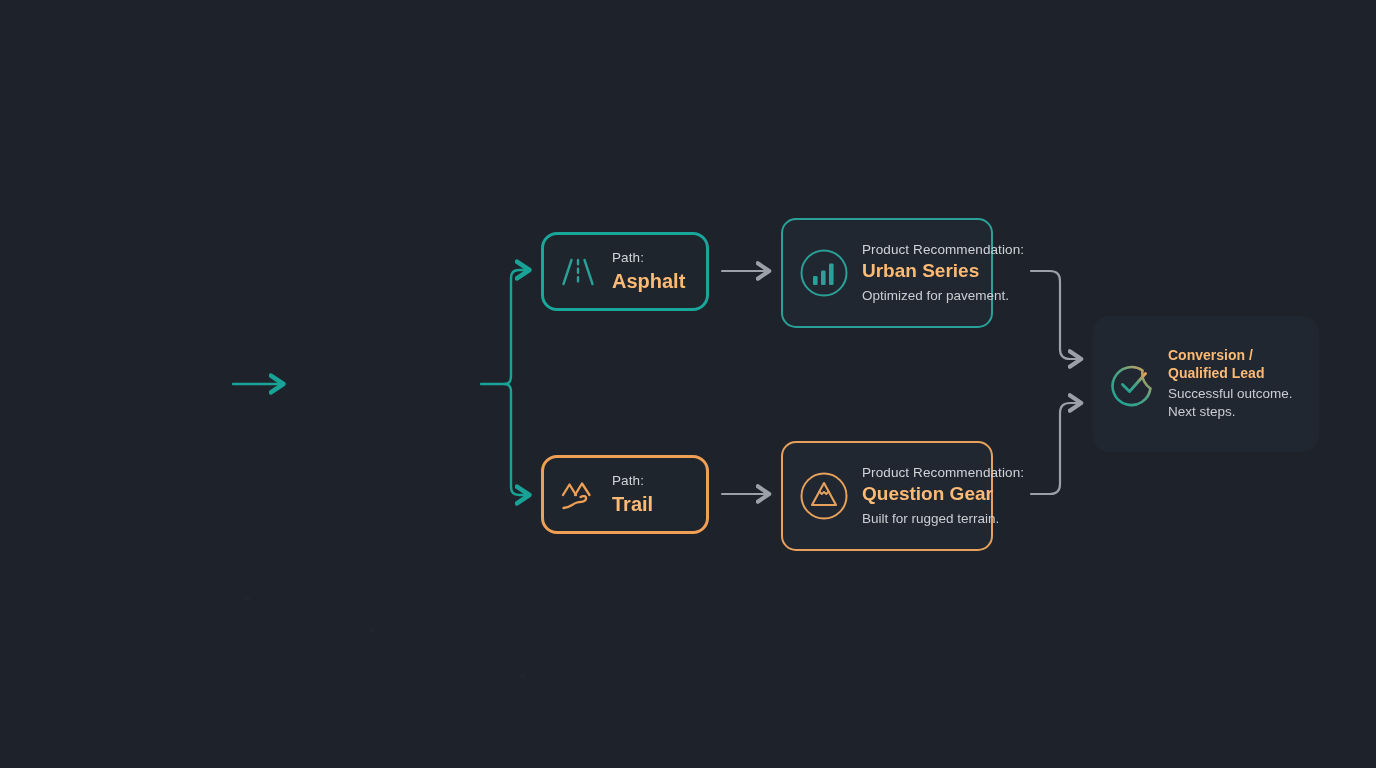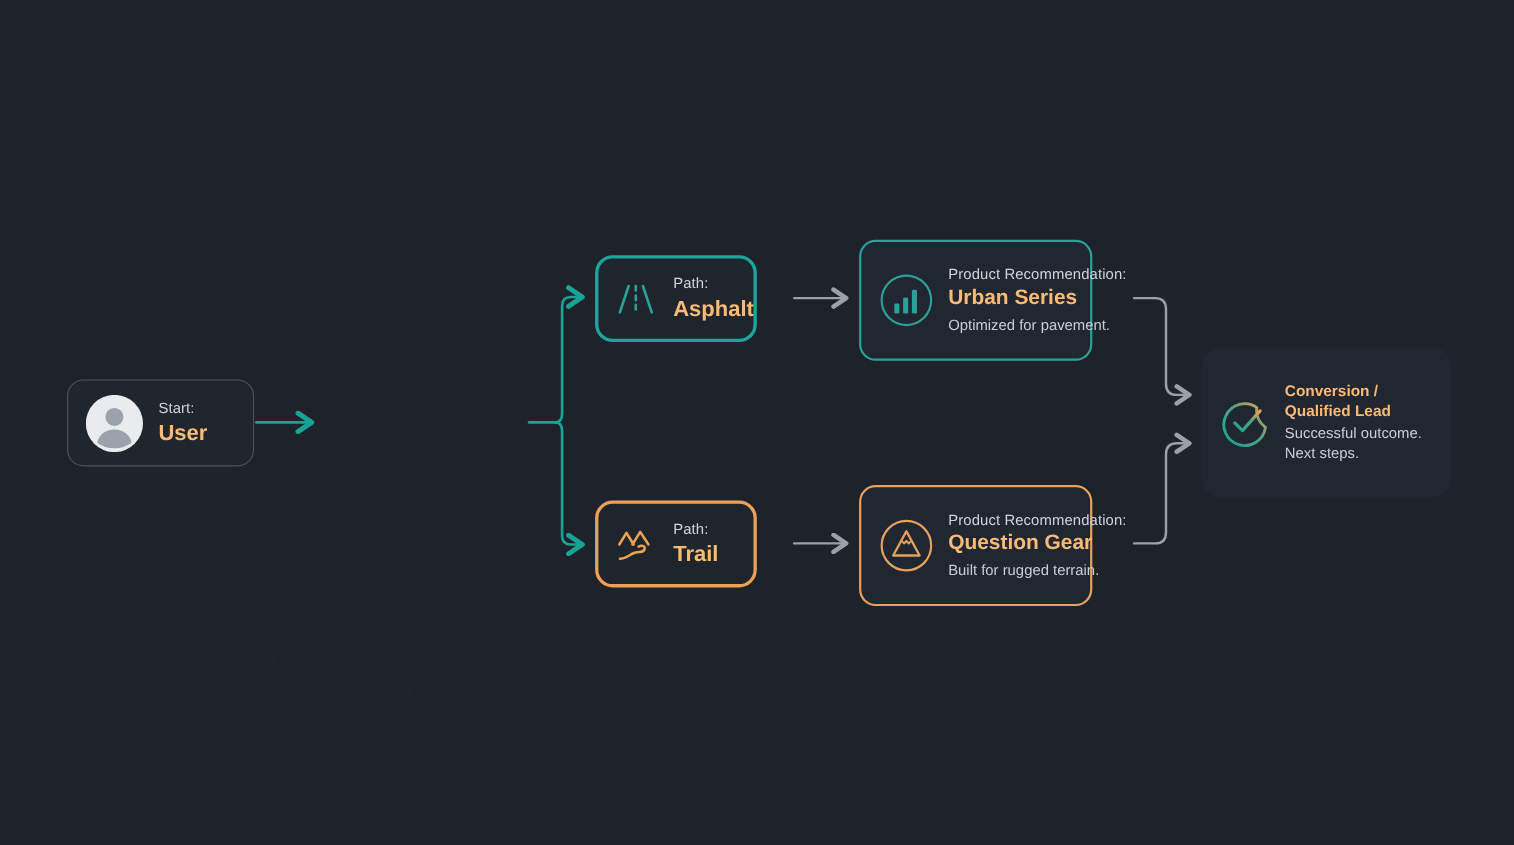--- a/index.html
+++ b/index.html
@@ -68,21 +68,21 @@
     border:1.5px solid #4d545e;
     background:#20262e;
     border-radius:15px;
     justify-content:center;
   }
   #question-node .kicker { font-size:13px; }
   #question-node .title { font-size:20px; }
 
   
   .path-node {
-    width:147px; height:79px;
+    width:168px; height:79px;
     padding:0 14px;
     border-radius:16px;
     border-width:3px; border-style:solid;
     background:#1f252d;
   }
   #asphalt-node { left:541px; top:232px; border-color:#19a79b; }
   #trail-node   { left:541px; top:455px; border-color:#f0a055; }
   .path-node .title { font-size:20px; }
 
   
@@ -154,31 +154,20 @@
 
     <path d="M722 271 H767" stroke="#9aa1a9" stroke-width="2.2" stroke-linecap="round" marker-end="url(#arw-gray)"></path>
 
     <path d="M722 494 H767" stroke="#9aa1a9" stroke-width="2.2" stroke-linecap="round" marker-end="url(#arw-gray)"></path>
 
     <path d="M1031 271 H1050 Q1060 271 1060 281 V349 Q1060 359 1070 359 H1079" stroke="#9aa1a9" stroke-width="2.2" stroke-linecap="round" marker-end="url(#arw-gray)"></path>
 
     <path d="M1031 494 H1050 Q1060 494 1060 484 V413 Q1060 403 1070 403 H1079" stroke="#9aa1a9" stroke-width="2.2" stroke-linecap="round" marker-end="url(#arw-gray)"></path>
   </svg>
 
-  <div class="node" id="start-node">
-    <svg class="icon" width="52" height="52" viewBox="0 0 52 52">
-      <circle cx="26" cy="26" r="26" fill="#e9ebed"></circle>
-      <circle cx="26" cy="20" r="8.2" fill="#9ba2ab"></circle>
-      <path d="M26 31.5c-8.2 0-14.4 5.1-15.6 11.9A26 26 0 0 0 41.6 43.4C40.4 36.6 34.2 31.5 26 31.5z" fill="#9ba2ab"></path>
-    </svg>
-    <div class="txt">
-      <span class="kicker">Start:</span>
-      <span class="title">User</span>
-    </div>
-  </div>
 
 
   <div class="node path-node" id="asphalt-node">
     <svg class="icon" width="40" height="40" viewBox="0 0 40 40">
       <path d="M13.5 8 L5.5 32" stroke="#2aa198" stroke-width="2.4" stroke-linecap="round"></path>
       <path d="M26.5 8 L34.5 32" stroke="#2aa198" stroke-width="2.4" stroke-linecap="round"></path>
       <path d="M20 8 V32" stroke="#2aa198" stroke-width="2.4" stroke-linecap="round" stroke-dasharray="4.2 4.4"></path>
     </svg>
     <div class="txt">
       <span class="kicker">Path:</span>

